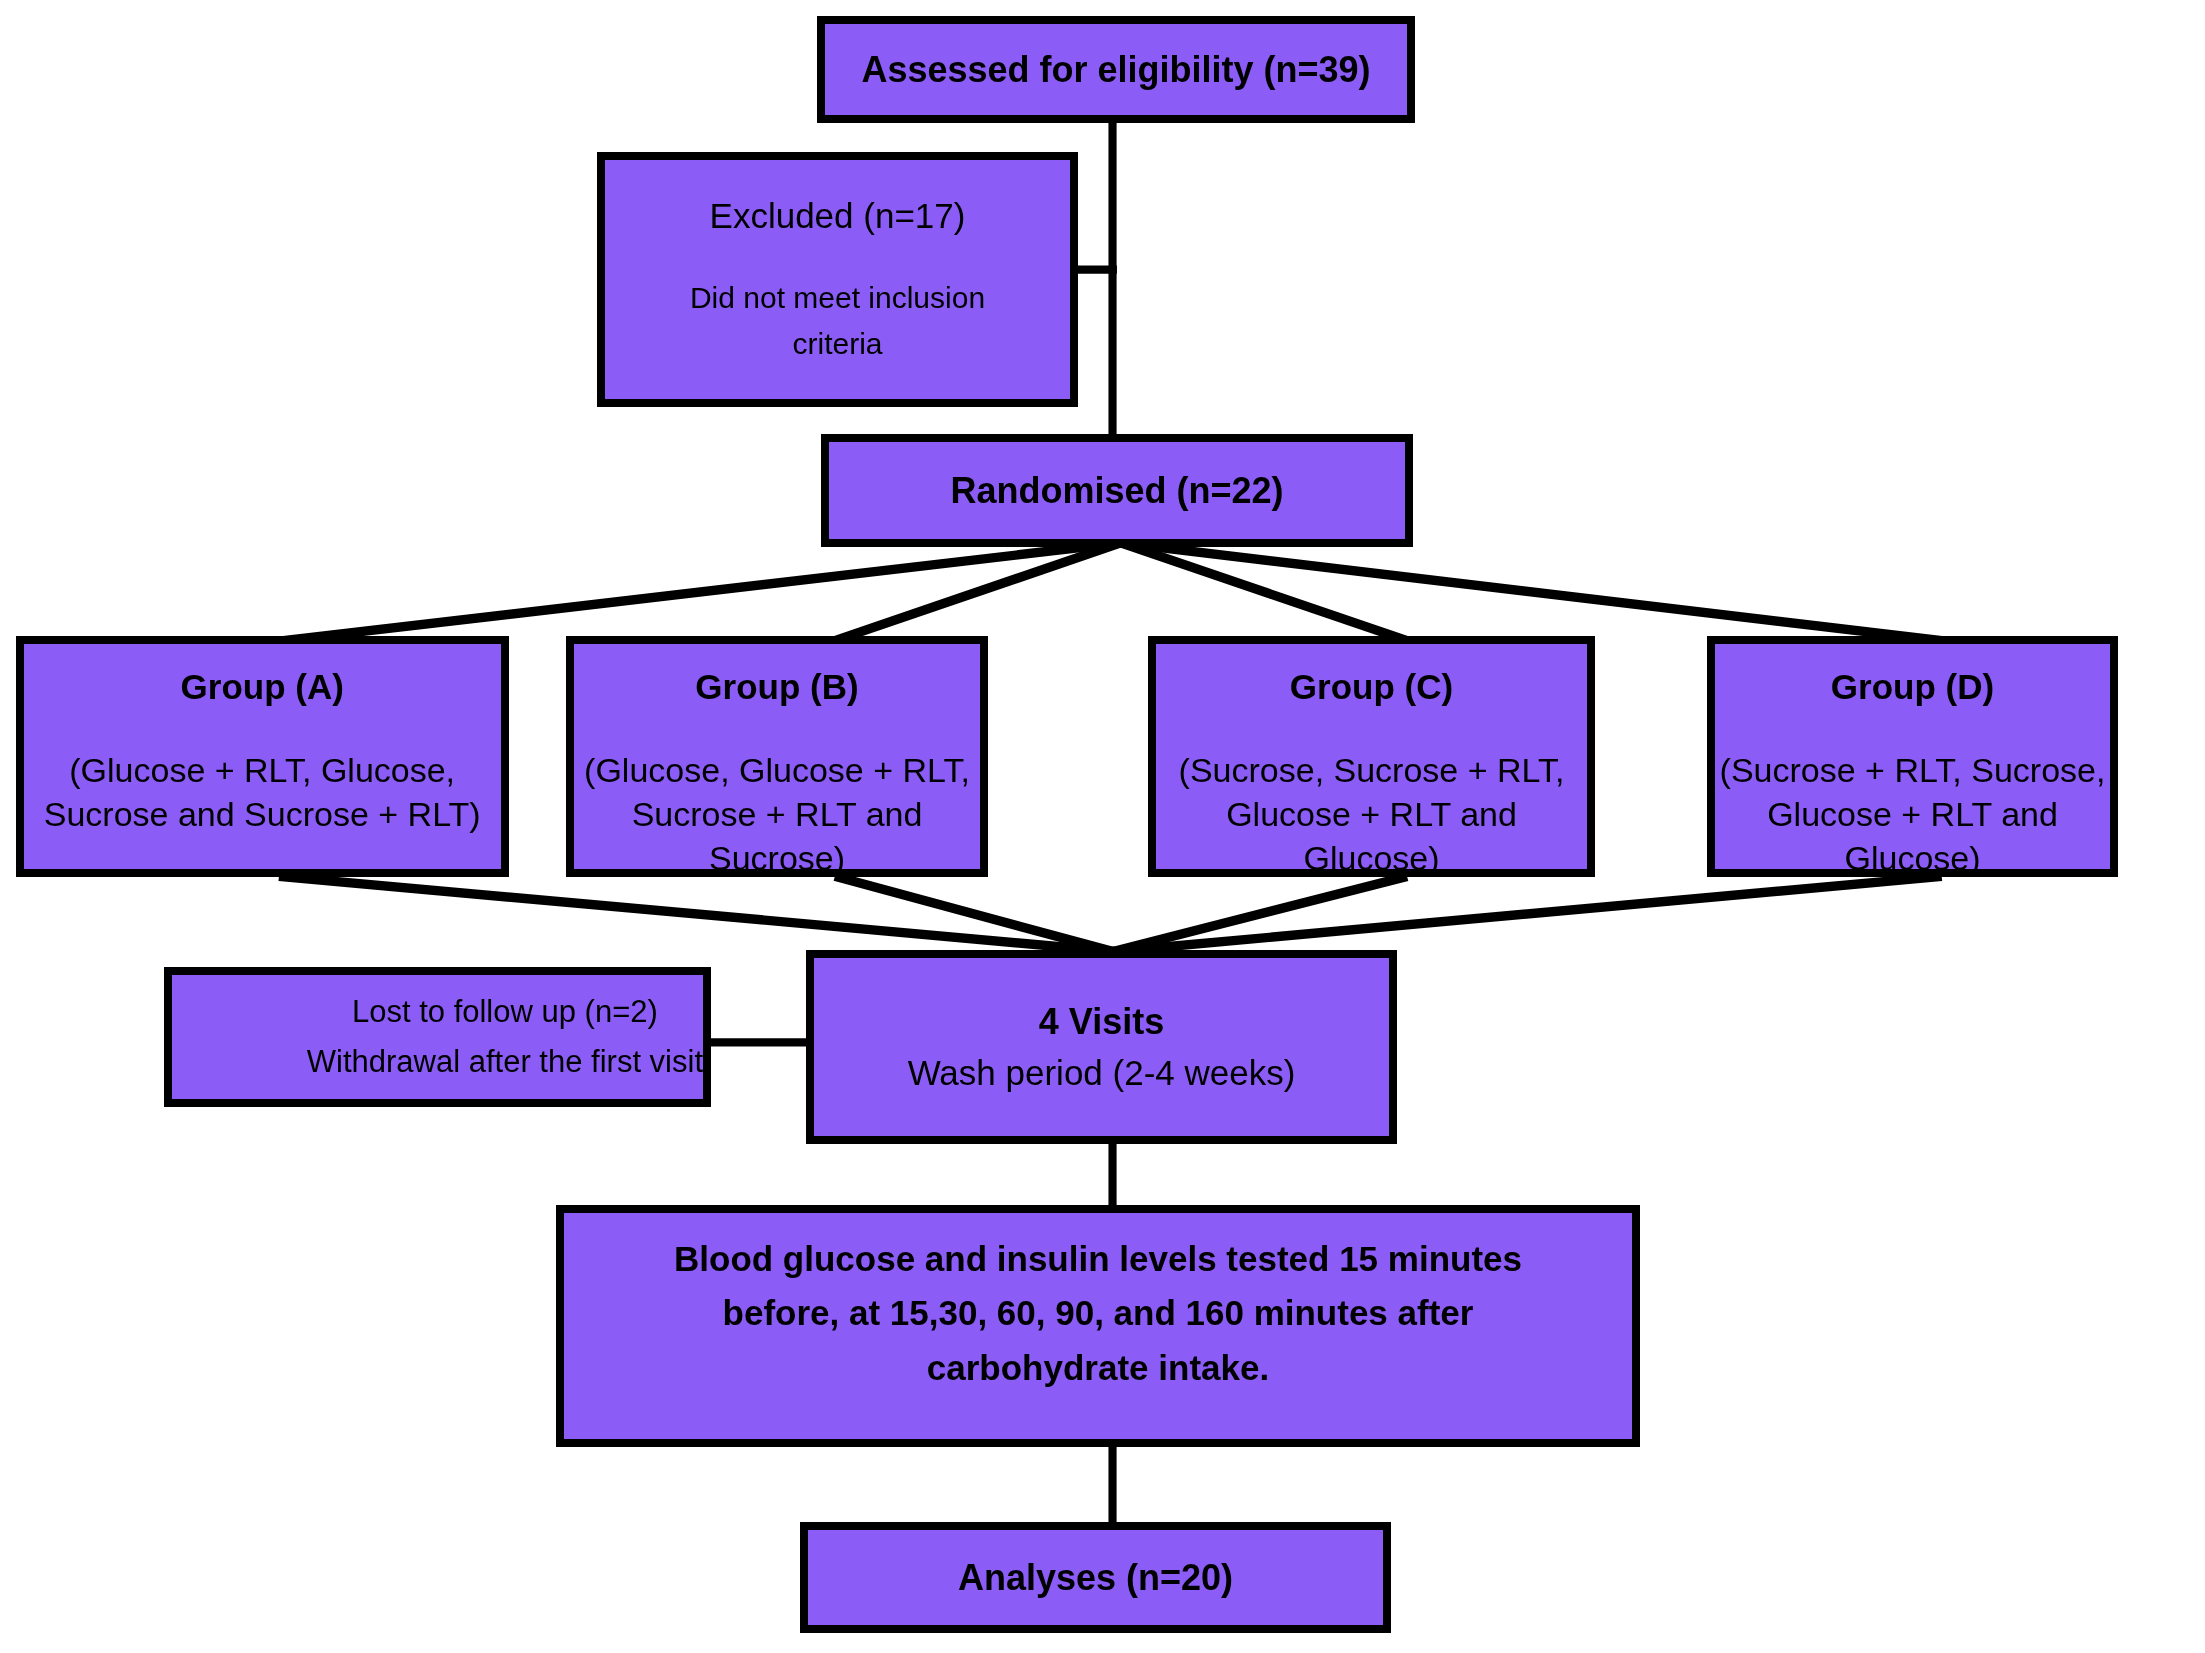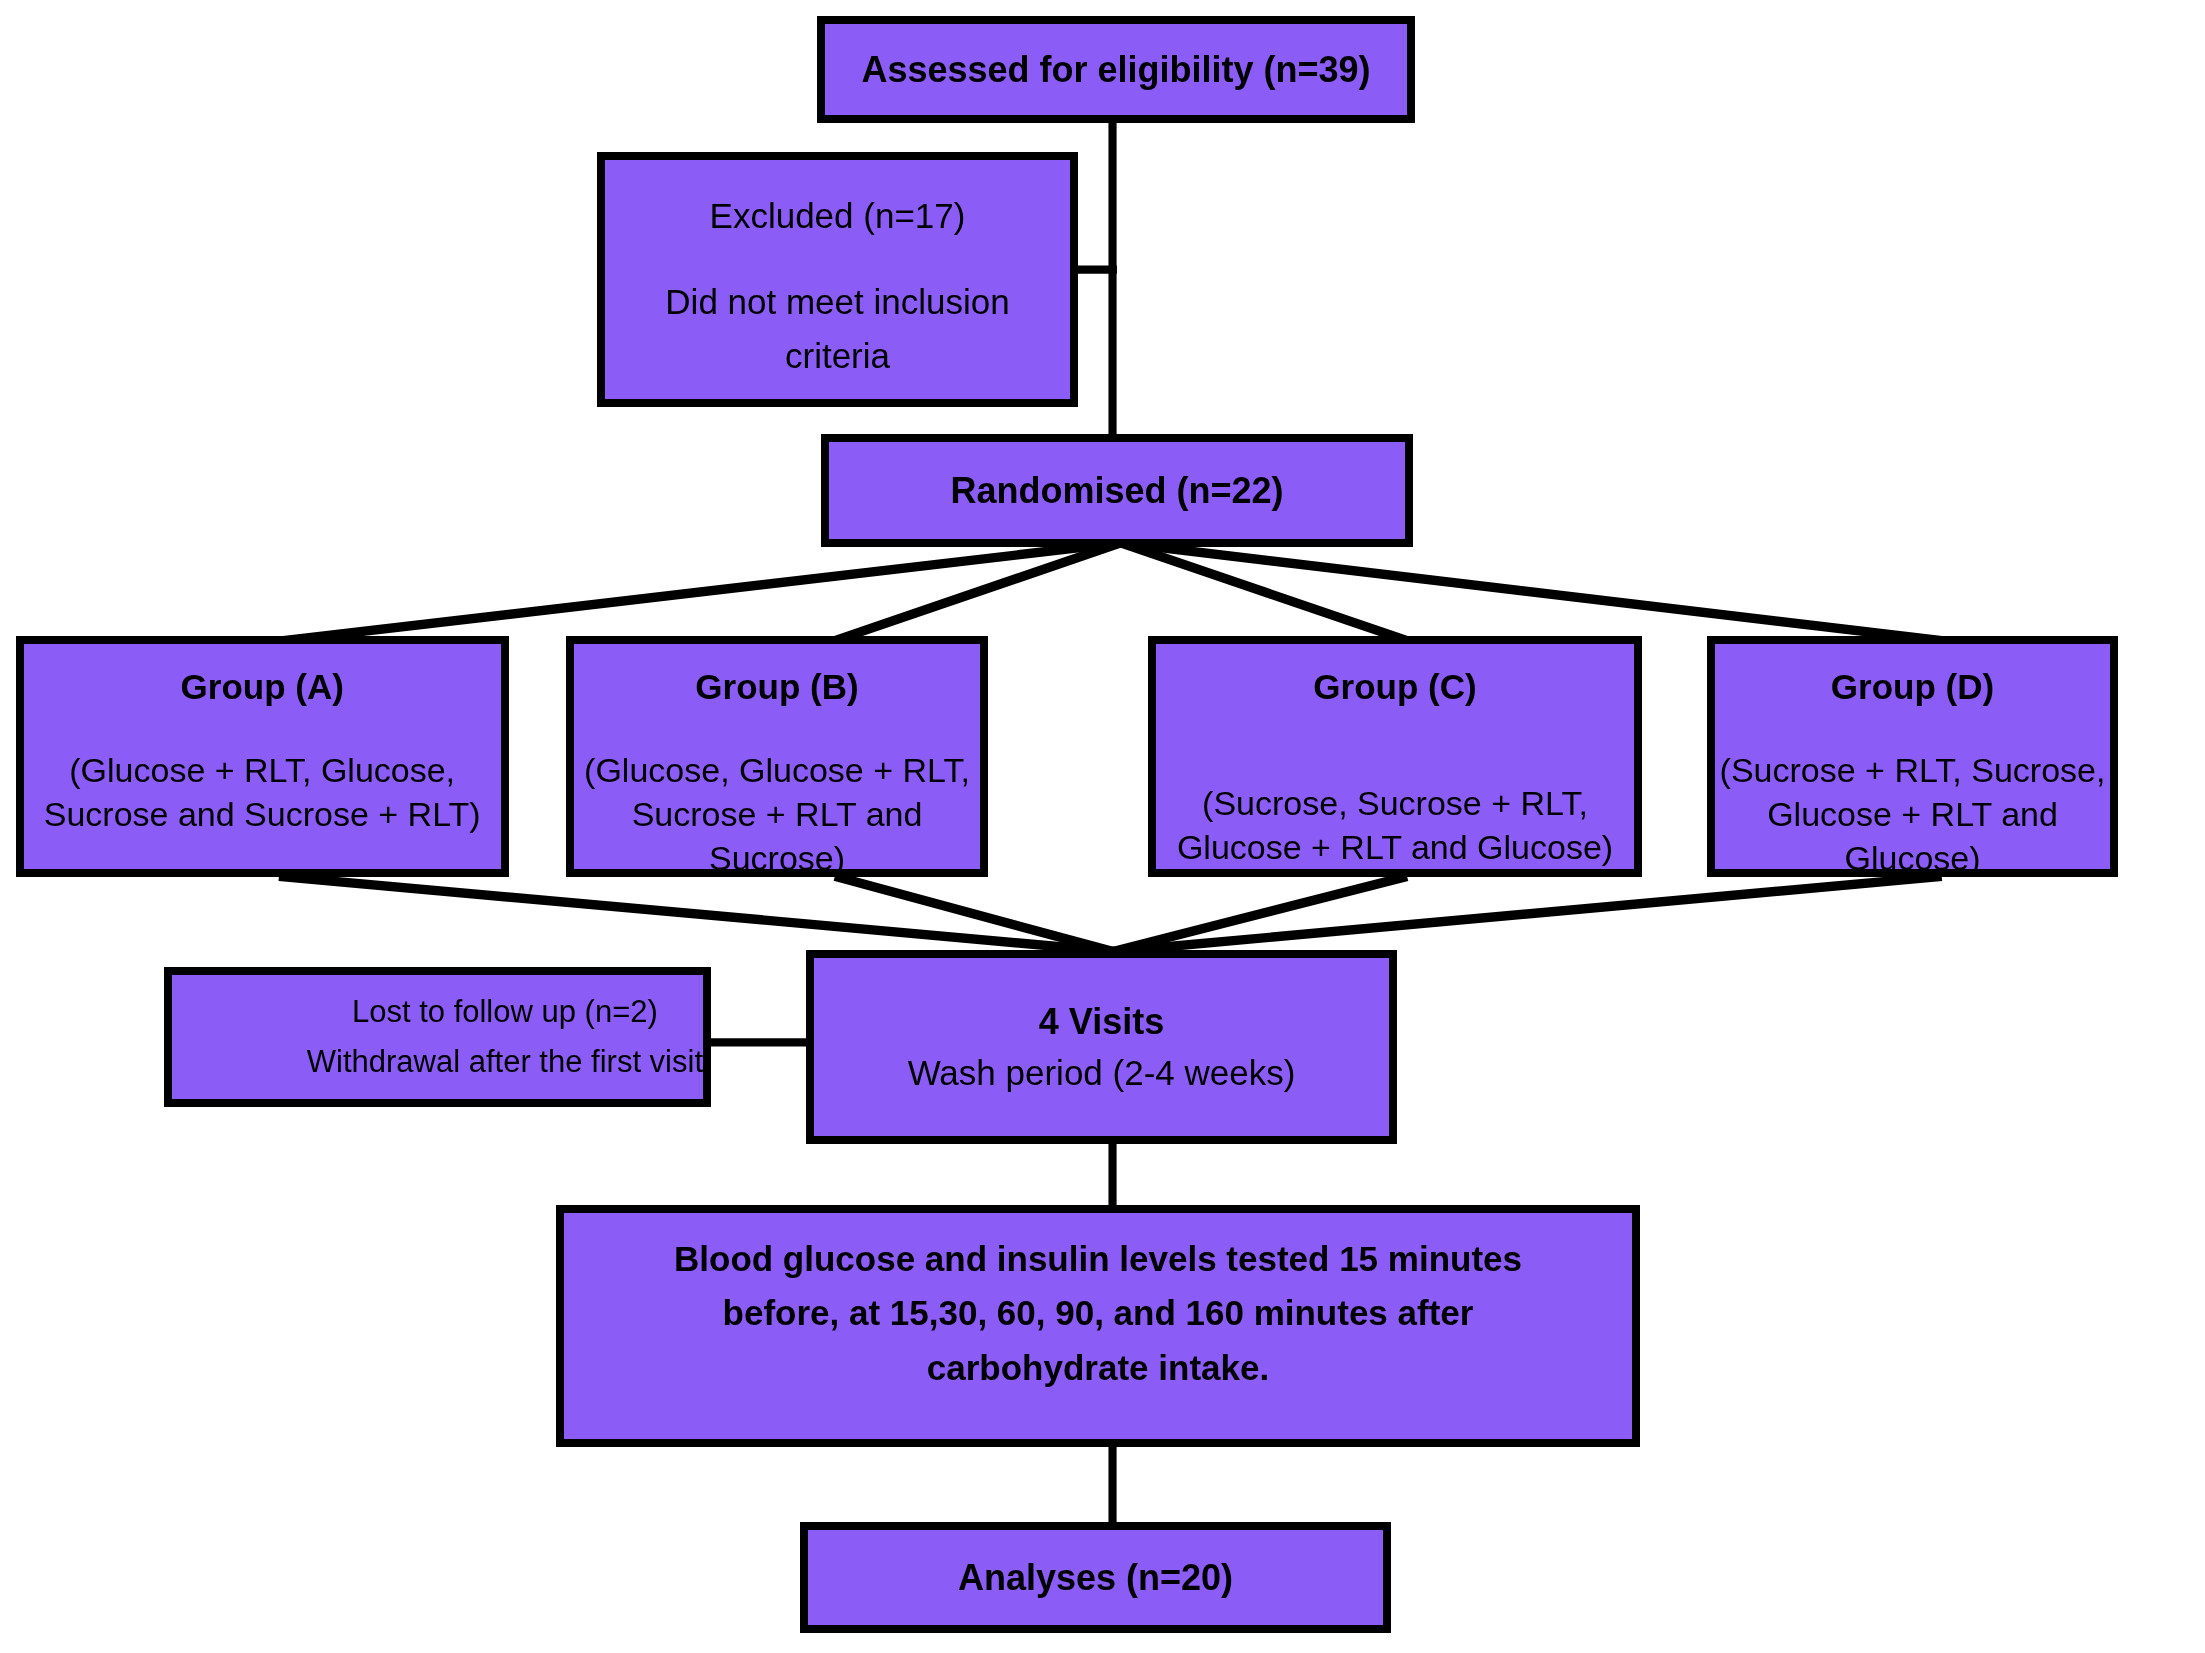--- a/index.html
+++ b/index.html
@@ -38,28 +38,28 @@
   .bold-label {
     font-weight: bold;
     font-size: 36px;
     line-height: 1.25;
   }
   
   #assessed-box { left: 817px; top: 15.7px; width: 598px; height: 107px; }
   
   #excluded-box { left: 597px; top: 152px; width: 481px; height: 255px; padding-top: 33px; }
   #excluded-box .excl-title { font-size: 35px; line-height: 1.3; }
-  #excluded-box .excl-reason { font-size: 35px; line-height: 1.55; margin-top: 36px; }
+  #excluded-box .excl-reason { font-size: 30px; line-height: 1.55; margin-top: 36px; }
   
   #randomised-box { left: 821px; top: 434px; width: 592px; height: 113px; }
   
   .group-box { top: 636px; height: 241px; padding-top: 21px; }
   #group-a-box { left: 15.7px;   width: 493px; }
   #group-b-box { left: 566px;  width: 422px; }
-  #group-c-box { left: 1148px; width: 494px; justify-content: space-between; }
+  #group-c-box { left: 1148px; width: 447px; justify-content: space-between; }
   #group-d-box { left: 1707px; width: 411px; }
   .group-title { font-weight: bold; font-size: 35px; line-height: 1.25; }
   .group-seq { font-size: 34px; line-height: 1.3; margin-top: 39px; }
   
   #lost-box { left: 164px; top: 967px; width: 547px; height: 140px; align-items: flex-end; }
   #lost-box .lost-text { font-size: 31px; line-height: 1.6; }
   
   #visits-box { left: 806px; top: 950px; width: 591px; height: 194px; }
   #visits-box .visits-title { font-weight: bold; font-size: 36px; line-height: 1.4; }
   #visits-box .visits-subtitle { font-size: 35px; line-height: 1.4; }

